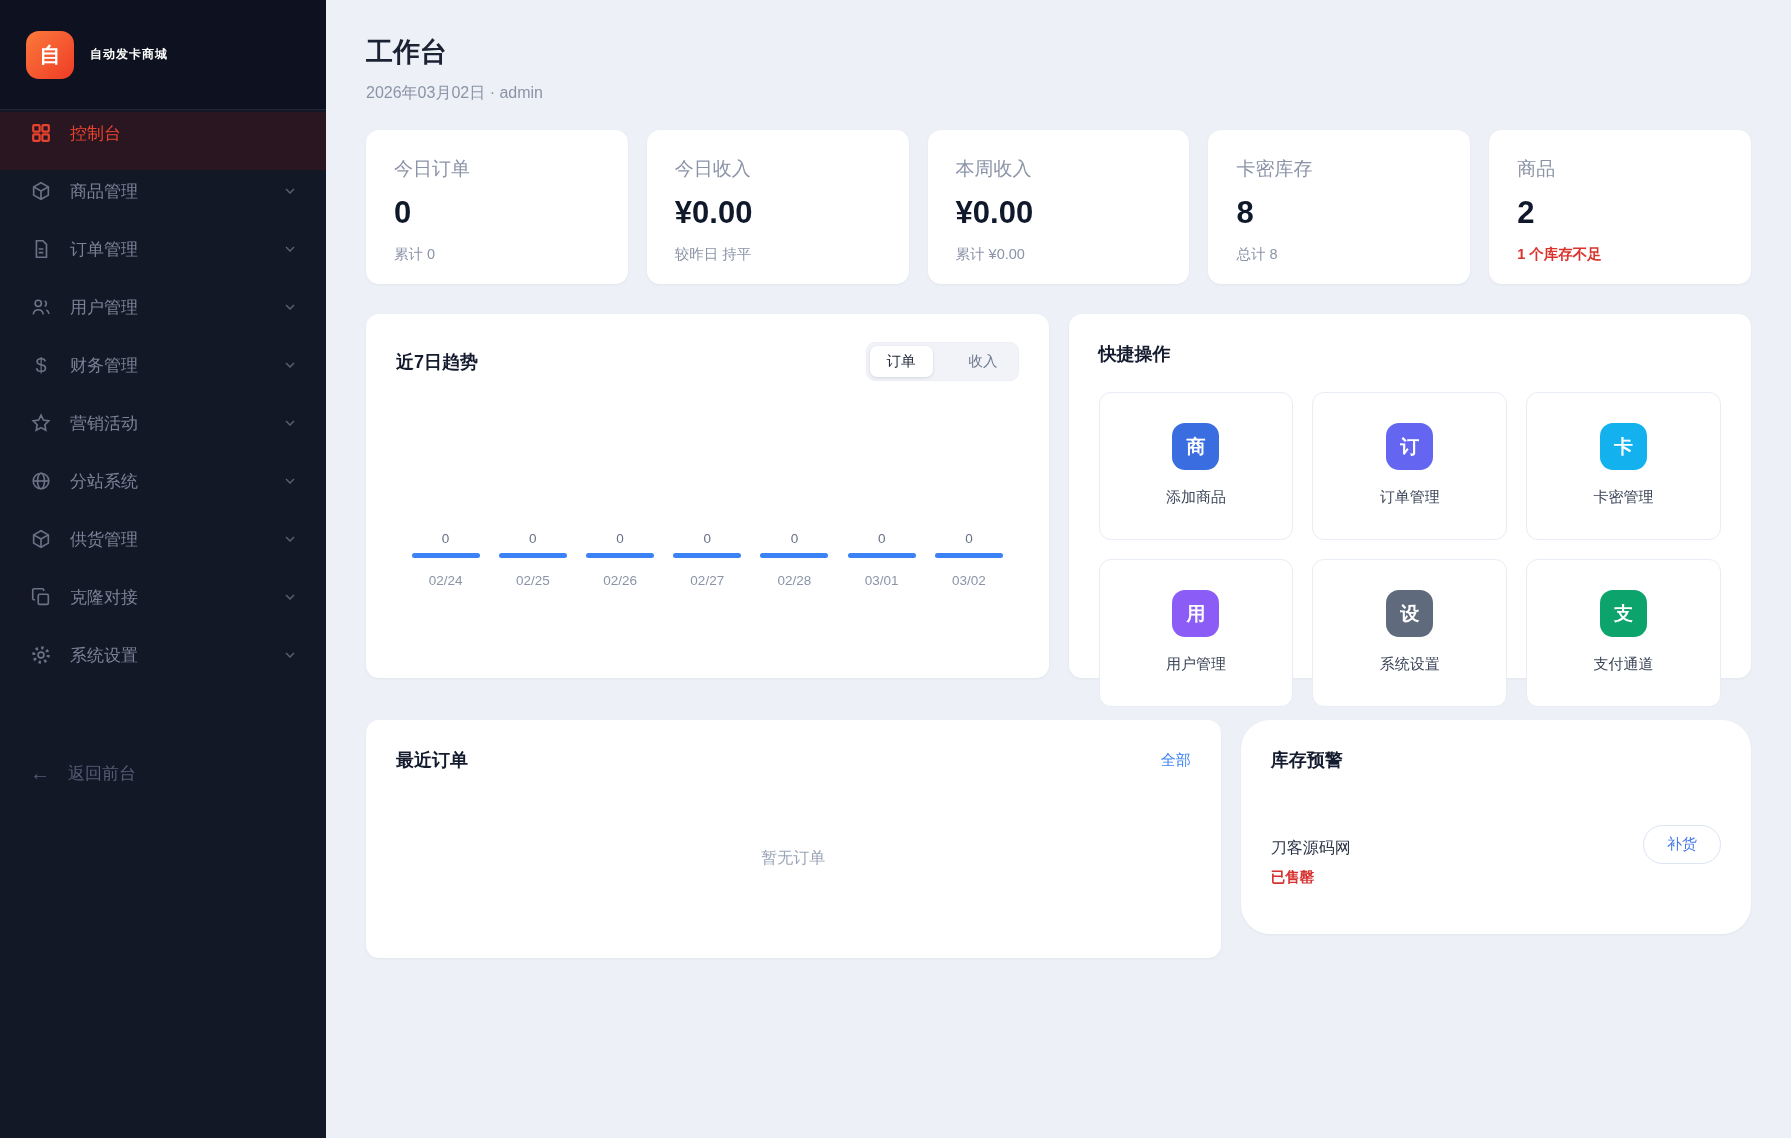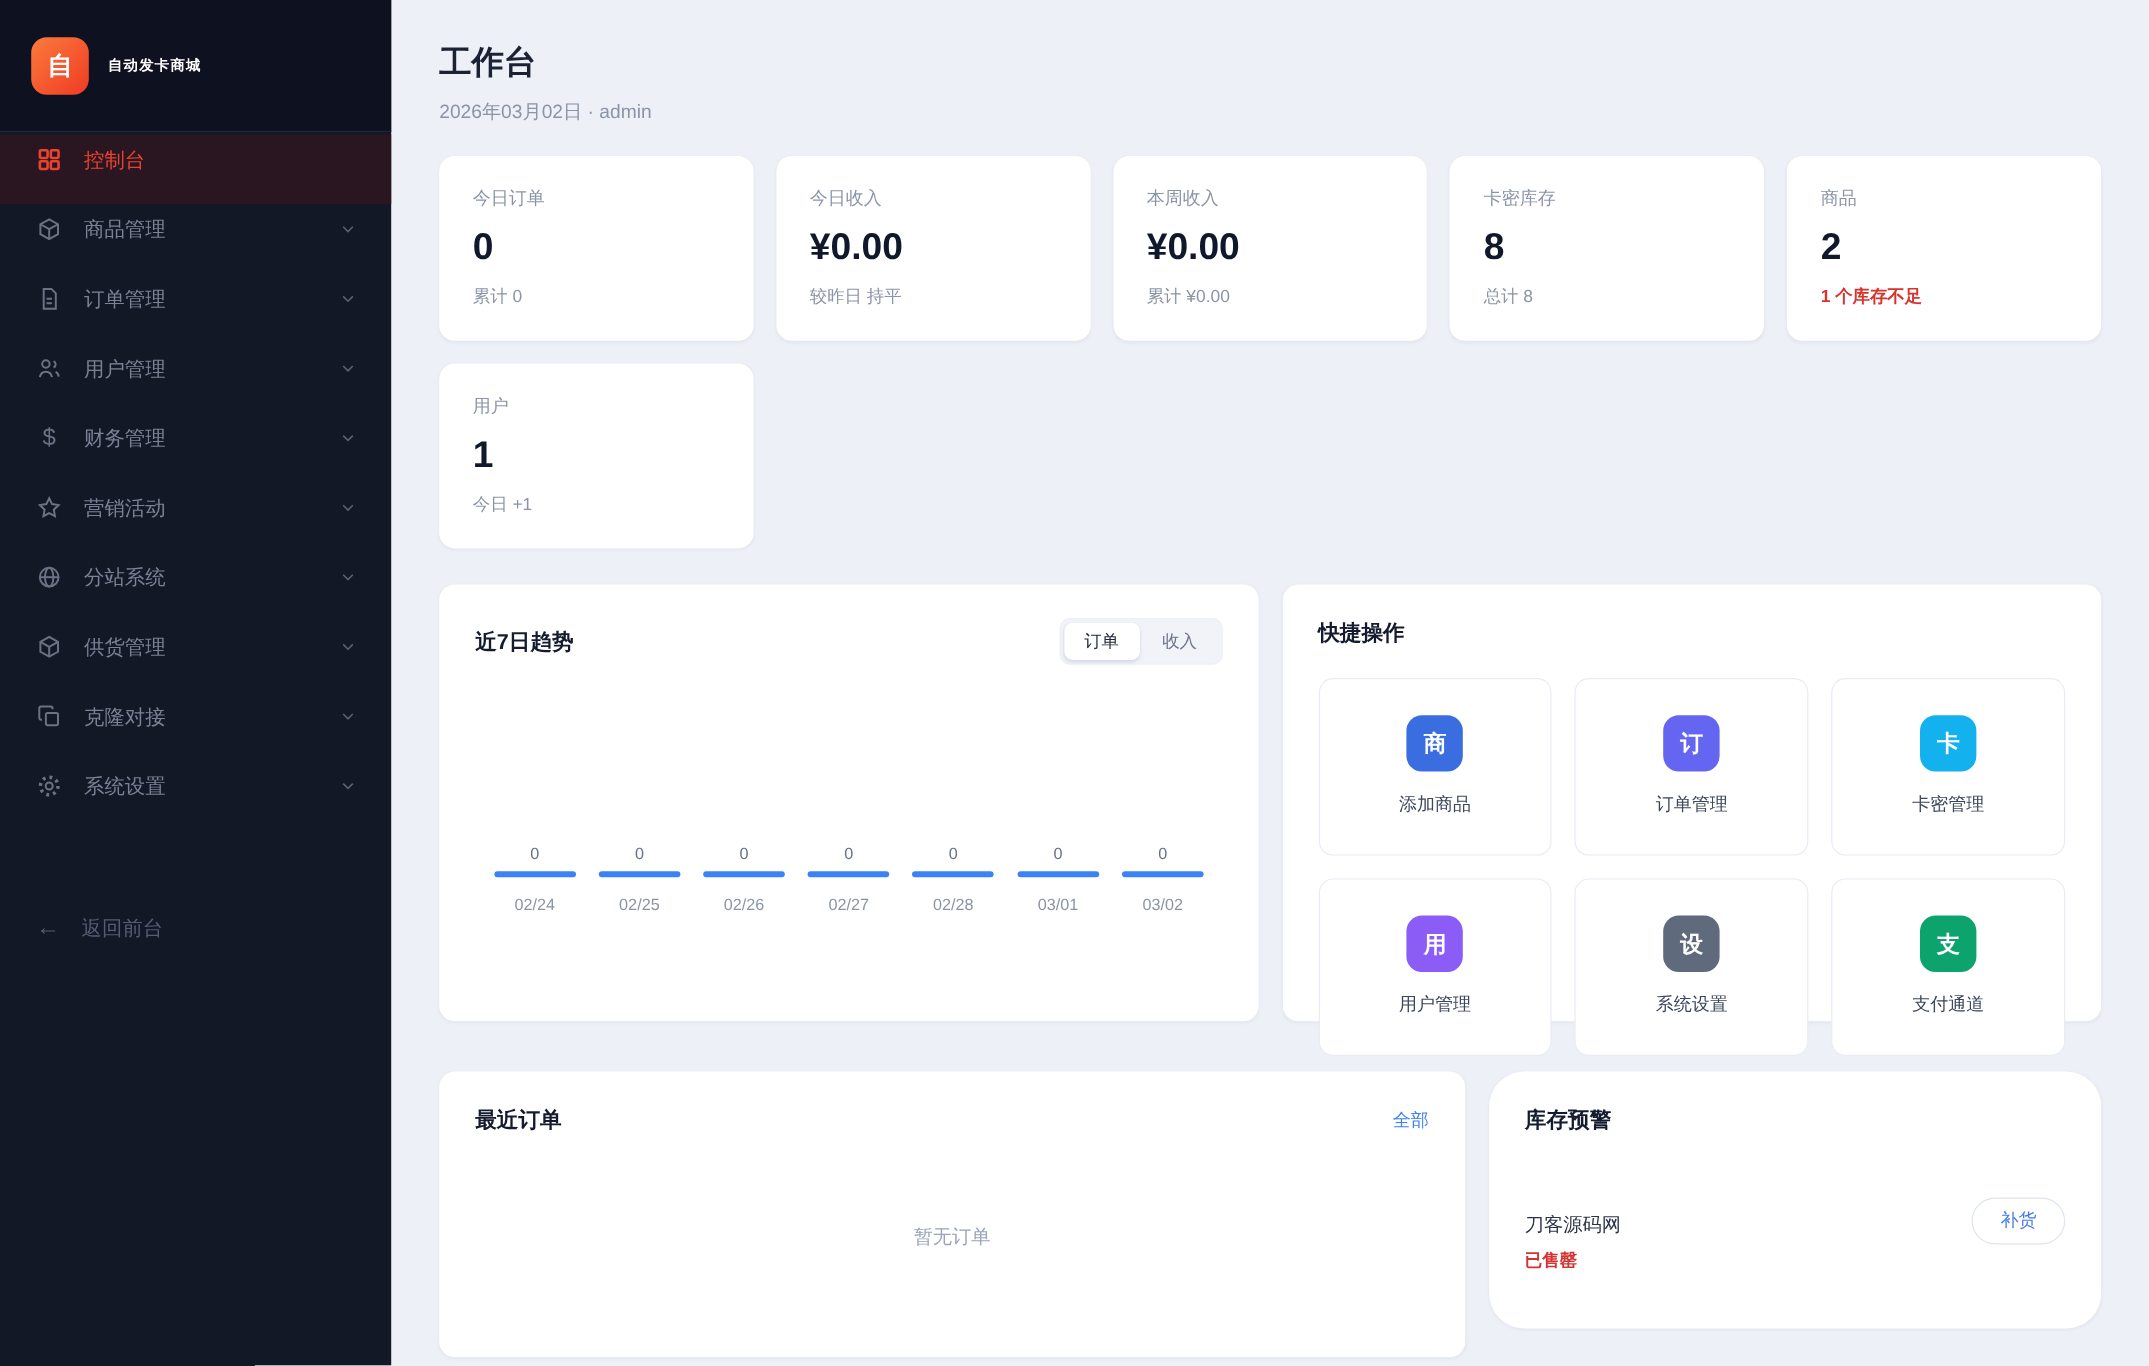--- a/index.html
+++ b/index.html
@@ -44,33 +44,33 @@
   .main { flex:1; padding:34px 40px 0 40px; overflow:hidden; }
   .page-title { font-size:27px; font-weight:bold; color:#1b2233; }
   .page-sub { margin-top:13px; font-size:16px; color:#8b94a7; }
   .stats-grid {
     margin-top:26px; display:grid; grid-template-columns:repeat(5,1fr); gap:19px;
   }
   .card {
     background:#fff; border-radius:13px; box-shadow:0 1px 3px rgba(21,37,72,.05);
   }
   .stat-card { padding:26px 28px; height:154px; }
-  .stat-label { font-size:15px; color:#8b94a7; }
+  .stat-label { font-size:19px; color:#8b94a7; }
   .stat-value { font-size:31px; font-weight:bold; color:#10182b; margin-top:13px; }
   .stat-sub { font-size:14.5px; color:#8b94a7; margin-top:14px; }
   .stat-sub.alert { color:#d8332c; font-weight:bold; }
   .stats-row2 { margin-top:19px; display:grid; grid-template-columns:repeat(5,1fr); gap:19px; }
   
   .mid-row { margin-top:30px; display:grid; grid-template-columns:1fr 1fr; gap:20px; }
   .panel { padding:28px 30px; }
   .panel-head { display:flex; align-items:center; justify-content:space-between; }
   .panel-title { font-size:18px; font-weight:bold; color:#141b2e; }
   .trend-panel { height:364px; display:flex; flex-direction:column; }
   .segmented {
-    background:#f1f3f8; border-radius:9px; padding:3px; display:flex; gap:2px;
+    background:#f1f3f8; border-radius:9px; padding:3px; display:flex; gap:19px;
     border:1px solid #eceff5;
   }
   .seg-btn {
     font-size:14.5px; padding:6px 17px; border-radius:7px; color:#6c7689;
     background:transparent; border:none; cursor:pointer;
     font-family:inherit;
   }
   .seg-btn.active { background:#ffffff; color:#20283a; box-shadow:0 1px 3px rgba(20,35,70,.14); }
   .chart-area { flex:1; display:flex; align-items:flex-end; padding:0 6px 62px 6px; }
   .chart-col { flex:1; display:flex; flex-direction:column; align-items:center; }
@@ -256,27 +256,20 @@
       <div class="stat-value">8</div>
       <div class="stat-sub">总计 8</div>
     </div>
     <div class="card stat-card">
       <div class="stat-label">商品</div>
       <div class="stat-value">2</div>
       <div class="stat-sub alert">1 个库存不足</div>
     </div>
   </div>
 
-  <div class="stats-row2">
-    <div class="card stat-card">
-      <div class="stat-label">用户</div>
-      <div class="stat-value">1</div>
-      <div class="stat-sub">今日 +1</div>
-    </div>
-  </div>
 
   <div class="mid-row">
     <section class="card panel trend-panel">
       <div class="panel-head">
         <div class="panel-title">近7日趋势</div>
         <div class="segmented">
           <button class="seg-btn active">订单</button>
           <button class="seg-btn">收入</button>
         </div>
       </div>

